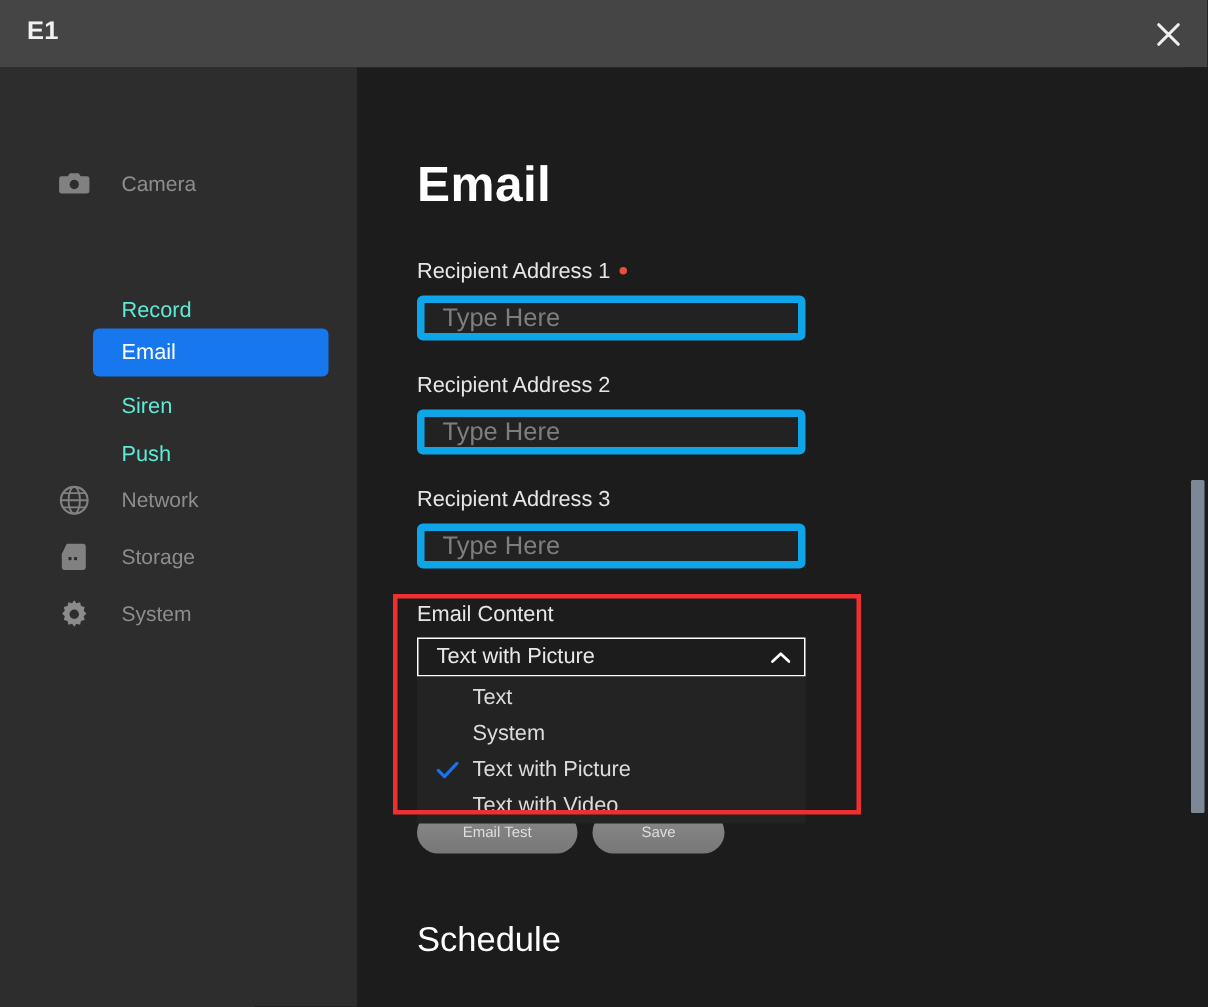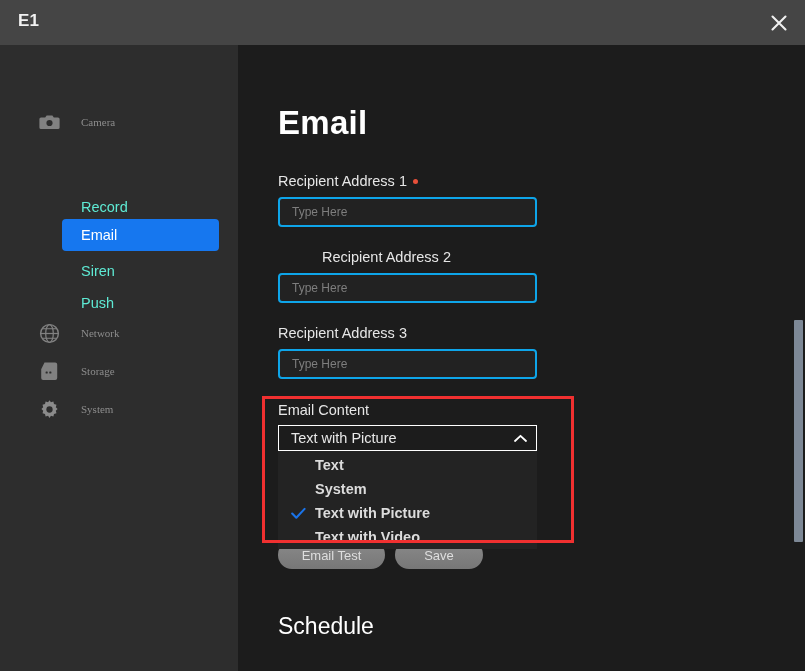--- a/index.html
+++ b/index.html
@@ -48,23 +48,22 @@
     cursor: pointer;
   }
   .nav-icon {
     position: absolute; left: 38px; top: 50%;
     transform: translateY(-50%);
     width: 22px; height: 22px;
     display: flex; align-items: center; justify-content: center;
   }
   .nav-label {
     position: absolute; left: 81px;
-    font-size: 11px; color: #8d8d8d;
-    white-space: nowrap;
-    font-family: Liberation Serif, serif;
+    font-size: 14px; color: #8d8d8d;
+    white-space: nowrap;
   }
   .nav-item.active .nav-label { color: #ffffff; font-weight: bold; }
 
   .sub-item {
     position: relative;
     height: 32px;
     display: flex; align-items: center;
     cursor: pointer;
   }
   .sub-label {
@@ -103,24 +102,24 @@
     display: inline-block;
     width: 5px; height: 5px; border-radius: 50%;
     background: #e8503a;
     vertical-align: middle;
     margin-left: 6px; margin-bottom: 1px;
   }
   .text-input {
     position: absolute; left: 40px;
     width: 259px; height: 30px;
     background: #222222;
-    border: 2px solid #0ea5e9;
+    border: 5px solid #0ea5e9;
     border-radius: 4px;
     color: #d8d8d8;
-    font-size: 12px;
+    font-size: 17px;
     font-family: "Liberation Sans", sans-serif;
     padding: 0 12px;
     outline: none;
   }
   .text-input::placeholder { color: #7e7e7e; }
 
   
   .select-box {
     position: absolute; left: 40px;
     width: 259px; height: 26px;
@@ -166,21 +165,21 @@
   }
 
   
   .btn {
     position: absolute;
     height: 28px;
     border-radius: 14px;
     background: linear-gradient(#8a8a8a, #777777);
     border: none;
     color: #dedede;
-    font-size: 13px;
+    font-size: 10px;
     font-family: "Liberation Sans", sans-serif;
     cursor: pointer;
     display: flex; align-items: center; justify-content: center;
   }
 
   .section-title {
     position: absolute; left: 40px;
     font-size: 23px; font-weight: normal; color: #ffffff;
   }
 
@@ -288,38 +287,38 @@
 
   <div class="content">
 
     <div class="page-title">Email</div>
 
     <div class="field-label" style="top:128px;">
       <span>Recipient Address 1</span><span class="req-dot"></span>
     </div>
     <input class="text-input" style="top: 152px;" type="text" placeholder="Type Here">
 
-    <div class="field-label" style="top:204px;margin-left:44px;">Recipient Address 2</div>
+    <div class="field-label" style="top:204px;">Recipient Address 2</div>
     <input class="text-input" style="top: 228px;" type="text" placeholder="Type Here">
 
     <div class="field-label" style="top:280px;">Recipient Address 3</div>
     <input class="text-input" style="top: 304px;" type="text" placeholder="Type Here">
 
     <div class="field-label" style="top:357px;">Email Content</div>
 
     <div class="select-box" style="top:380px;">
       <span class="select-value">Text with Picture</span>
       <span class="select-chevron">
         <svg width="13" height="9" viewBox="0 0 13 9">
           <path d="M1 7 L6.5 1.8 L12 7" fill="none" stroke="#ffffff" stroke-width="1.8" stroke-linecap="round" stroke-linejoin="round"></path>
         </svg>
       </span>
     </div>
 
-    <div class="dropdown-list" style="top:406px;font-weight:bold;">
+    <div class="dropdown-list" style="top:406px;">
       <div class="dropdown-item">
         <span class="dd-label">Text</span>
       </div>
       <div class="dropdown-item">
         <span class="dd-label">System</span>
       </div>
       <div class="dropdown-item">
         <span class="dd-check">
           <svg width="15" height="13" viewBox="0 0 15 13">
             <path d="M1.2 6.6 L5.3 10.7 L13.6 1.9" fill="none" stroke="#1a73e8" stroke-width="2.1" stroke-linecap="round" stroke-linejoin="round"></path>

